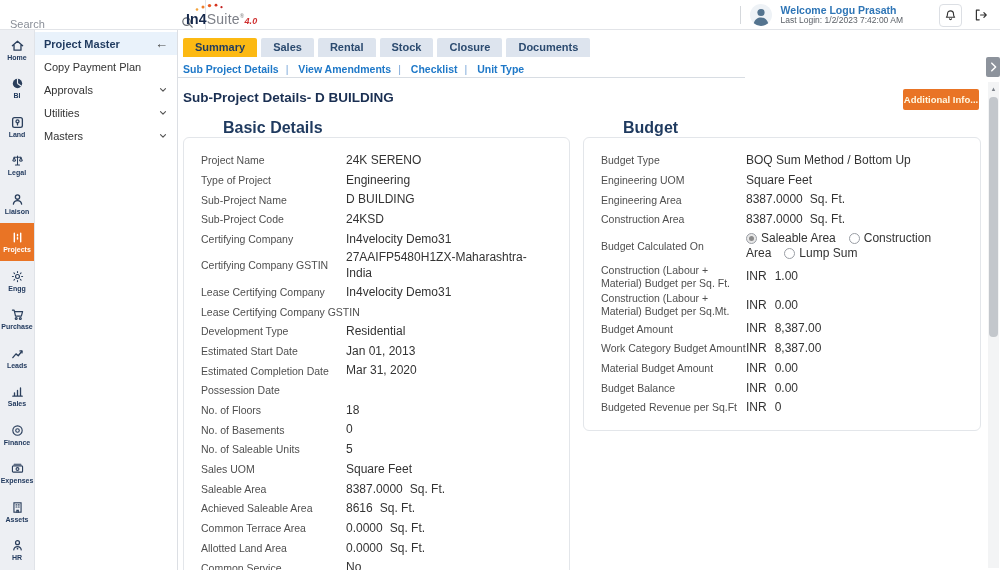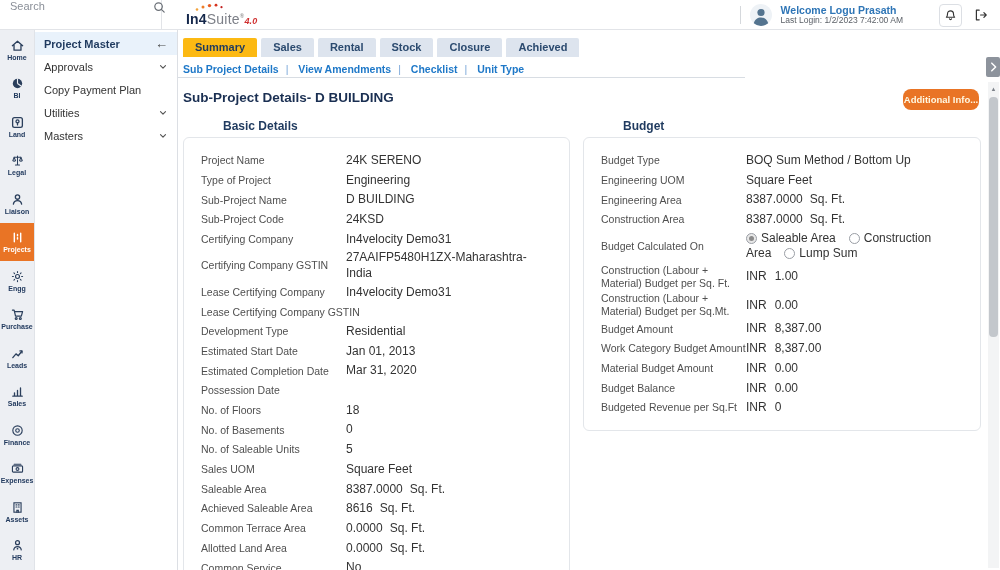--- a/index.html
+++ b/index.html
@@ -6,21 +6,21 @@
     --orange:#e97425; --yellow:#fcb913; --navy:#1f3a5f; --link:#1e78c8;
     --label:#4f4f4f; --value:#333333; --sidebar-bg:#edeff3; --tab-idle:#dde4ee;
     --card-border:#e3e6ea; --sel-blue:#e9f2fb;
   }
   *{box-sizing:border-box;margin:0;padding:0;font-family:"Liberation Sans",sans-serif;}
   html,body{width:1000px;height:570px;overflow:hidden;background:#fff;}
   body{position:relative;font-size:11px;color:#333;}
 
   
   .topbar{position:absolute;left:0;top:0;width:1000px;height:30px;background:#fff;border-bottom:1px solid #e2e4e8;z-index:5;}
-  .searchbox{position:absolute;left:0;top:0;width:162px;height:30px;border-right:1px solid #e2e4e8;display:flex;align-items:flex-start;padding:0 10px;}
+  .searchbox{position:absolute;left:0;top:0;width:206px;height:30px;border-right:1px solid #e2e4e8;display:flex;align-items:flex-end;padding:0 10px;}
   .searchbox input{border:none;outline:none;flex:1;font-size:11px;color:#444;background:transparent;}
   .searchbox input::placeholder{color:#8a8f98;}
   .searchbox svg{flex:0 0 auto;}
   .logo{position:absolute;left:186px;top:3px;height:26px;}
   .logo-dots{position:absolute;left:8px;top:0;}
   .logo-text{position:absolute;left:0;top:8px;font-size:14px;font-weight:700;color:#15284b;letter-spacing:.2px;}
   .logo-text .suite{color:#7c7f87;font-weight:400;}
   .logo-text .reg{font-size:6px;vertical-align:super;color:#999;}
   .logo-text .ver{font-size:9px;font-style:italic;font-weight:700;color:#cf2f2f;}
   .top-right{position:absolute;right:8px;top:0;height:30px;display:flex;align-items:center;gap:8px;}
@@ -48,22 +48,22 @@
   
   .main{position:absolute;left:178px;top:30px;width:822px;height:540px;background:#fff;overflow:hidden;}
   .tabs{position:absolute;left:5px;top:8px;display:flex;gap:4px;}
   .tab{padding:3px 12px 4px;background:var(--tab-idle);color:#2b4a6f;font-size:11px;font-weight:700;border-radius:2px 2px 0 0;cursor:pointer;}
   .tab.active{background:var(--yellow);color:#1f3a5f;}
   .subnav{position:absolute;left:5px;top:33px;font-size:10.5px;font-weight:700;color:var(--link);}
   .subnav a{color:var(--link);text-decoration:none;cursor:pointer;}
   .subnav .sep{color:#7aa7d9;margin:0 7px;font-weight:400;}
   .subnav-rule{position:absolute;left:0;top:47px;width:567px;height:1px;background:#d8dde3;}
   .page-title{position:absolute;left:5px;top:60px;font-size:13.5px;font-weight:700;color:#1a2f52;}
-  .addinfo-btn{position:absolute;left:725px;top:59px;width:76px;height:21px;background:var(--orange);border:none;border-radius:8px;color:#fff8e1;font-size:9.5px;font-weight:700;cursor:pointer;}
-  .section-hdr{position:absolute;top:89px;font-size:12px;font-weight:700;color:var(--navy);padding-left:40px;}
+  .addinfo-btn{position:absolute;left:725px;top:59px;width:76px;height:21px;background:var(--orange);border:none;border-radius:2px;color:#fff8e1;font-size:9.5px;font-weight:700;cursor:pointer;}
+  .section-hdr{position:absolute;top:89px;font-size:16px;font-weight:700;color:var(--navy);padding-left:40px;}
   .hdr-basic{left:5px;} .hdr-budget{left:405px;}
   .card{position:absolute;top:107px;background:#fff;border:1px solid var(--card-border);border-radius:6px;padding:13px 17px 12px;}
   .card-basic{left:5px;width:387px;height:452px;overflow:hidden;}
   .card-budget{left:405px;width:398px;}
   .frow{display:flex;align-items:center;min-height:19.7px;padding:1px 0;}
   .flabel{width:145px;flex:0 0 145px;font-size:10.5px;color:var(--label);line-height:1.25;}
   .card-basic .flabel{white-space:nowrap;}
   .fvalue{flex:1;font-size:12px;color:var(--value);line-height:1.3;}
   .vpre{margin-right:8px;} .vsuf{margin-left:7px;}
   .ropt{margin-right:13px;}
@@ -227,27 +227,27 @@
       <span class="slabel">HR</span>
     </div>
 </div>
 
 <div class="menupanel">
   <div class="menu-item selected">
       <span>Project Master</span>
       <span class="backarrow">←</span>
     </div>
   <div class="menu-item">
+      <span>Copy Payment Plan</span>
+    </div>
+  <div class="menu-item">
       <span>Approvals</span>
       <svg width="10" height="10" viewBox="0 0 14 14" fill="none" stroke="#555" stroke-width="1.6" stroke-linecap="round" stroke-linejoin="round">
         <path d="M3.5 5l3.5 3.5L10.5 5"></path>
       </svg>
-    </div>
-  <div class="menu-item">
-      <span>Copy Payment Plan</span>
     </div>
   <div class="menu-item">
       <span>Utilities</span>
       <svg width="10" height="10" viewBox="0 0 14 14" fill="none" stroke="#555" stroke-width="1.6" stroke-linecap="round" stroke-linejoin="round">
         <path d="M3.5 5l3.5 3.5L10.5 5"></path>
       </svg>
     </div>
   <div class="menu-item">
       <span>Masters</span>
       <svg width="10" height="10" viewBox="0 0 14 14" fill="none" stroke="#555" stroke-width="1.6" stroke-linecap="round" stroke-linejoin="round">
@@ -256,21 +256,21 @@
     </div>
 </div>
 
 <div class="main">
   <div class="tabs">
     <span class="tab active">Summary</span>
     <span class="tab">Sales</span>
     <span class="tab">Rental</span>
     <span class="tab">Stock</span>
     <span class="tab">Closure</span>
-    <span class="tab">Achieved</span>
+    <span class="tab">Documents</span>
   </div>
 
   <div class="subnav">
     <a>Sub Project Details</a><span class="sep">|</span>
     <a>View Amendments</a><span class="sep">|</span>
     <a>Checklist</a><span class="sep">|</span>
     <a>Unit Type</a>
   </div>
   <div class="subnav-rule"></div>
 

